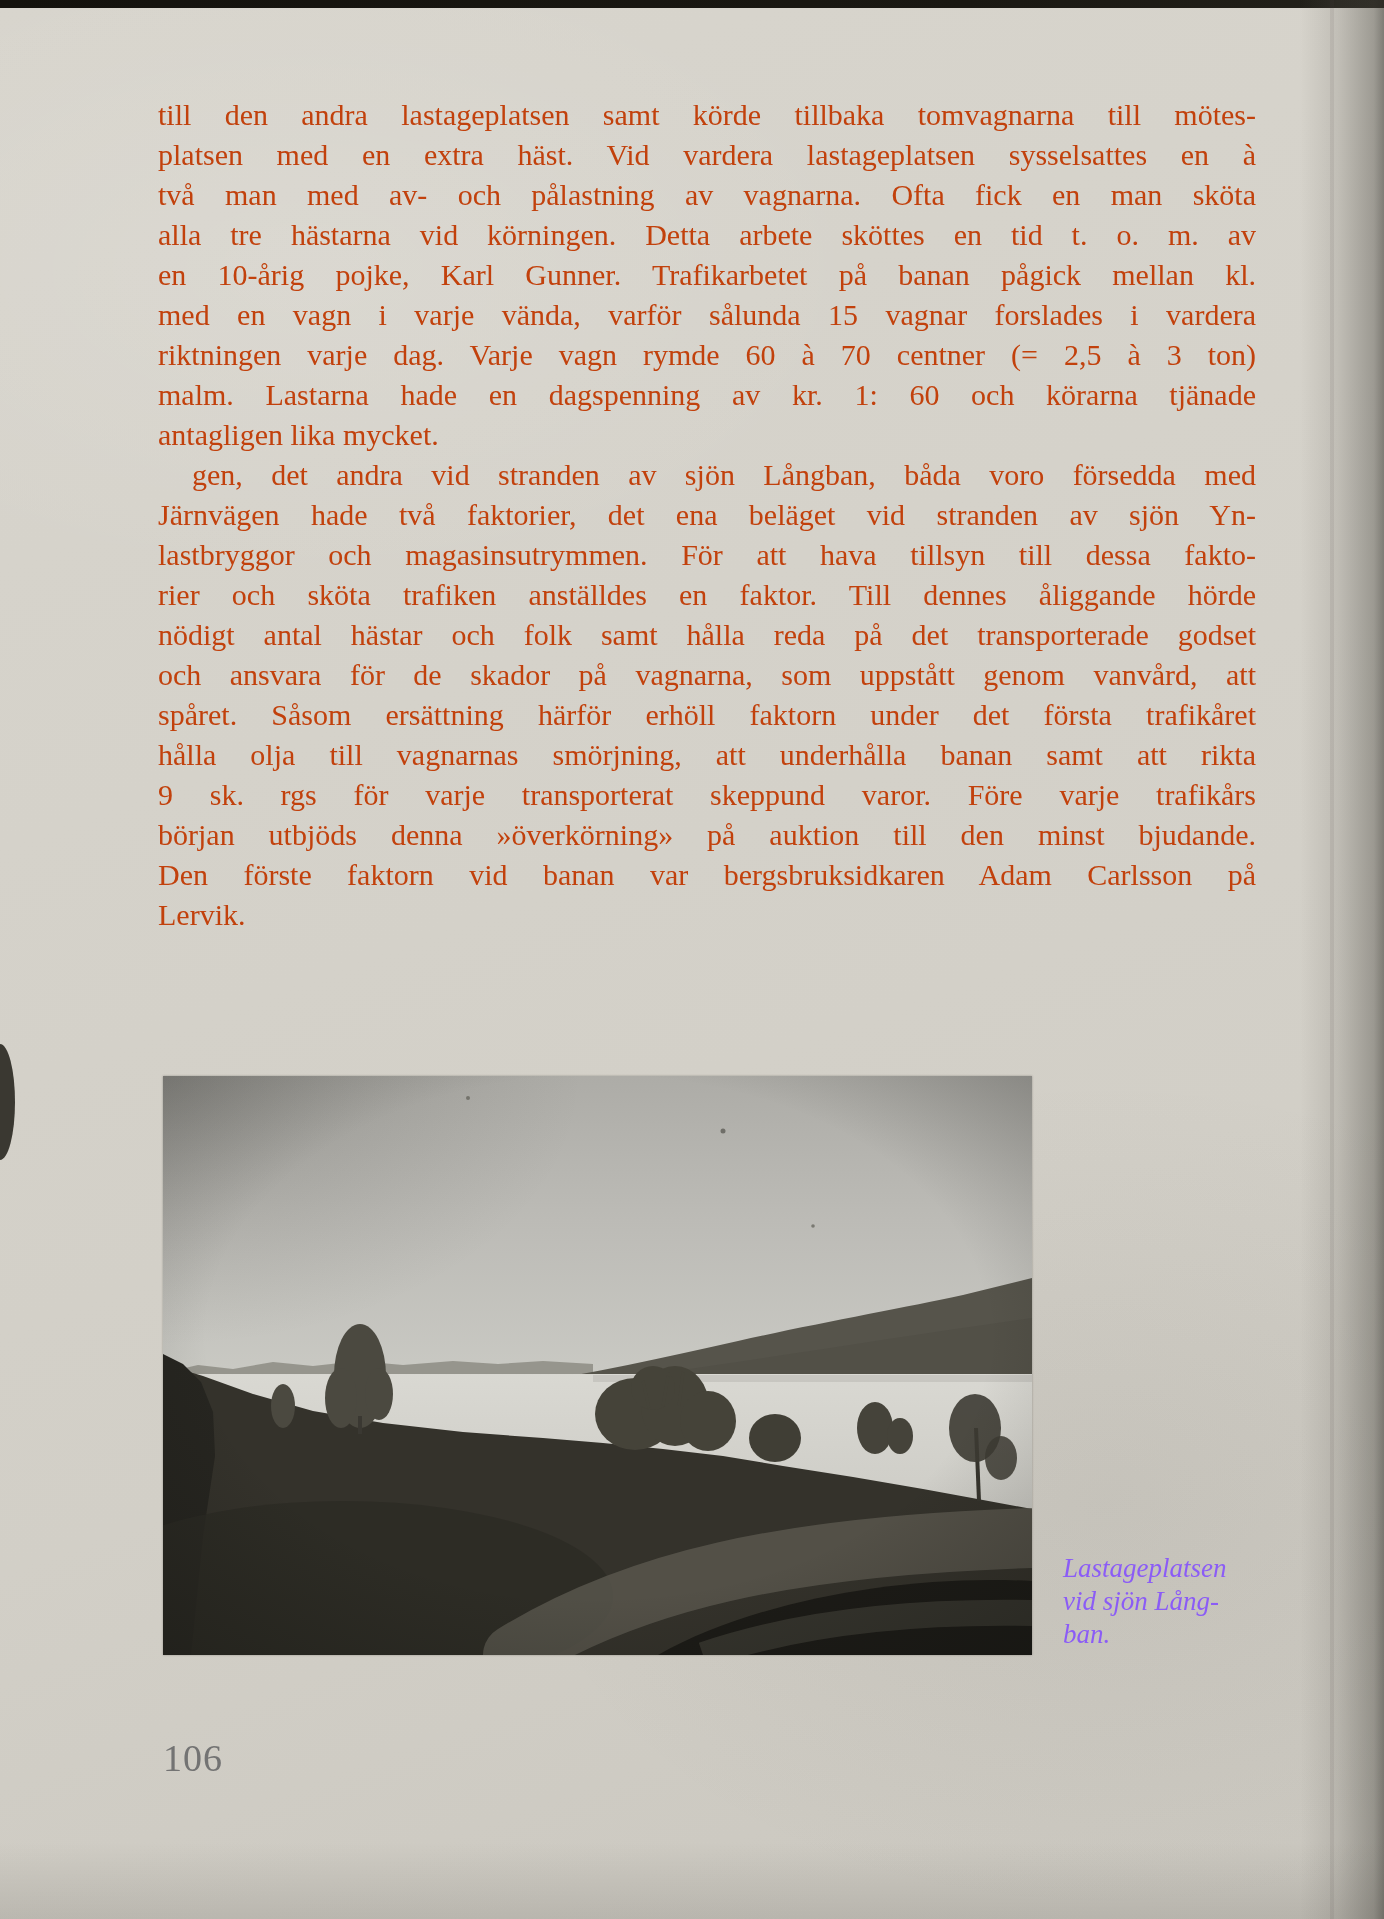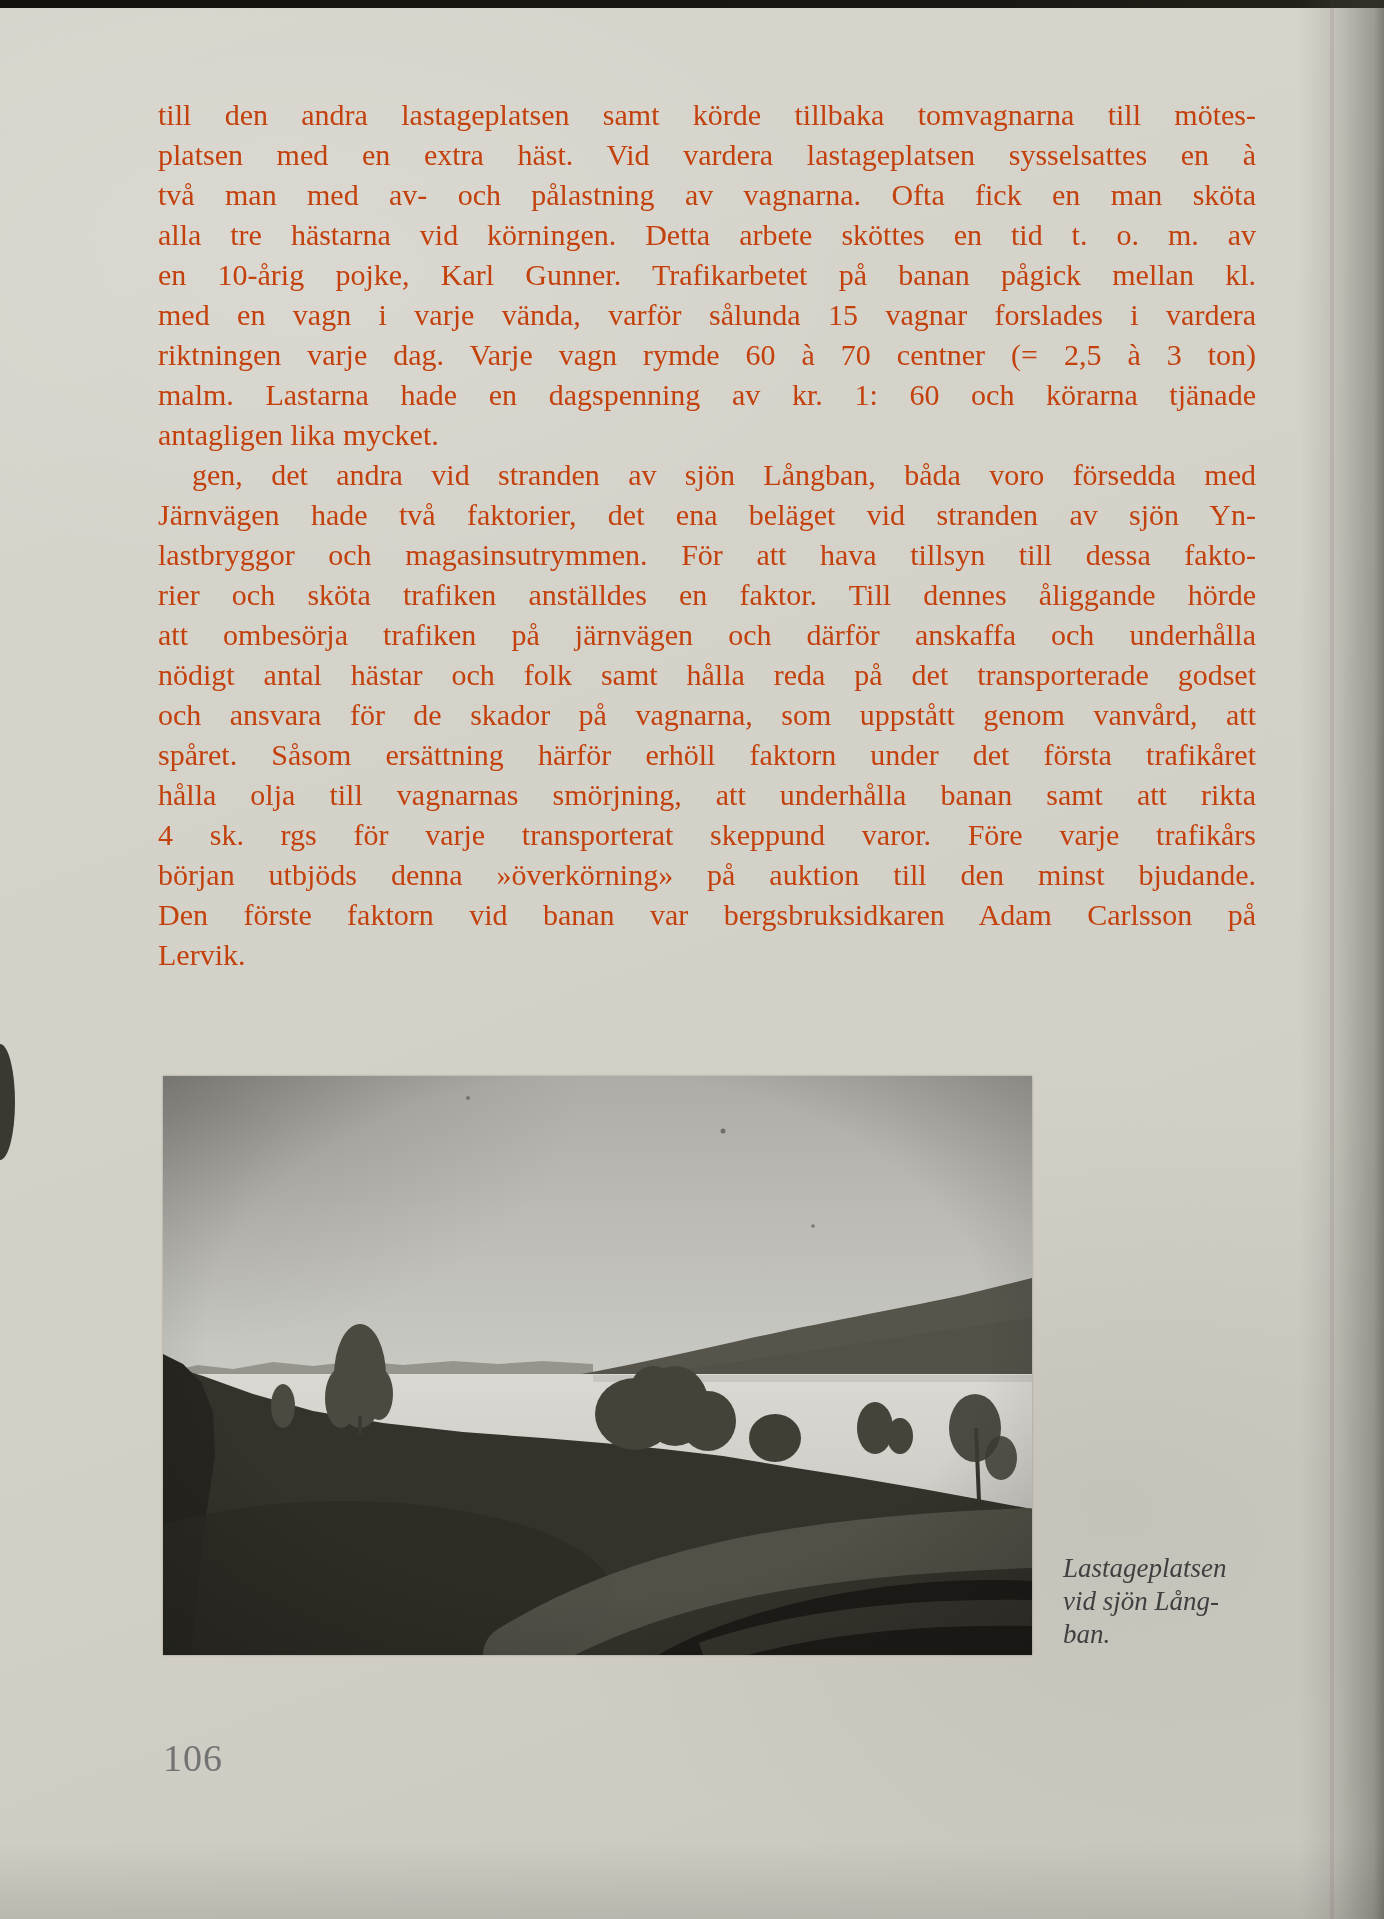--- a/index.html
+++ b/index.html
@@ -39,21 +39,21 @@
   .para .line.last{text-align-last:left;}
   .para2 .line:first-child{text-indent:34px;}
   figure.photo-figure{position:absolute;left:163px;top:1076px;margin:0;width:869px;}
   .photo{
     width:869px;height:579px;position:relative;background:#bcbbb5;
     box-shadow:inset 0 0 55px rgba(25,24,20,0.30), 0 0 2px rgba(40,38,33,0.35);
   }
   .photo svg{display:block;width:100%;height:100%;}
   .caption{
     position:absolute;left:900px;top:476px;width:220px;
-    font-style:italic;font-size:27px;line-height:33px;color:#404040;
+    font-style:italic;font-size:27px;line-height:33px;color:#8b5cf6;
   }
   .caption .line{text-align:left;}
   .pagenum{
     position:absolute;left:163px;top:1736px;
     font-size:38px;line-height:44px;color:#737373;letter-spacing:1px;
   }
 </style>
 </head>
 <body>
 
@@ -73,26 +73,25 @@
       <div class="line">med en vagn i varje vända, varför sålunda 15 vagnar forslades i vardera</div>
       <div class="line">riktningen varje dag. Varje vagn rymde 60 à 70 centner (= 2,5 à 3 ton)</div>
       <div class="line">malm. Lastarna hade en dagspenning av kr. 1: 60 och körarna tjänade</div>
       <div class="line last">antagligen lika mycket.</div>
     </div>
   <div class="para para2">
       <div class="line">gen, det andra vid stranden av sjön Långban, båda voro försedda med</div>
       <div class="line">Järnvägen hade två faktorier, det ena beläget vid stranden av sjön Yn-</div>
       <div class="line">lastbryggor och magasinsutrymmen. För att hava tillsyn till dessa fakto-</div>
       <div class="line">rier och sköta trafiken anställdes en faktor. Till dennes åliggande hörde</div>
-      <div class="line">att ombesörja trafiken på järnvägen och därför anskaffa och underhålla</div>
       <div class="line">nödigt antal hästar och folk samt hålla reda på det transporterade godset</div>
       <div class="line">och ansvara för de skador på vagnarna, som uppstått genom vanvård, att</div>
       <div class="line">spåret. Såsom ersättning härför erhöll faktorn under det första trafikåret</div>
       <div class="line">hålla olja till vagnarnas smörjning, att underhålla banan samt att rikta</div>
-      <div class="line">4 sk. rgs för varje transporterat skeppund varor. Före varje trafikårs</div>
+      <div class="line">9 sk. rgs för varje transporterat skeppund varor. Före varje trafikårs</div>
       <div class="line">början utbjöds denna »överkörning» på auktion till den minst bjudande.</div>
       <div class="line">Den förste faktorn vid banan var bergsbruksidkaren Adam Carlsson på</div>
       <div class="line last">Lervik.</div>
     </div>
 </main>
 
 <figure class="photo-figure">
   <div class="photo">
     <svg viewBox="0 0 869 579" preserveAspectRatio="none">
       <defs>

